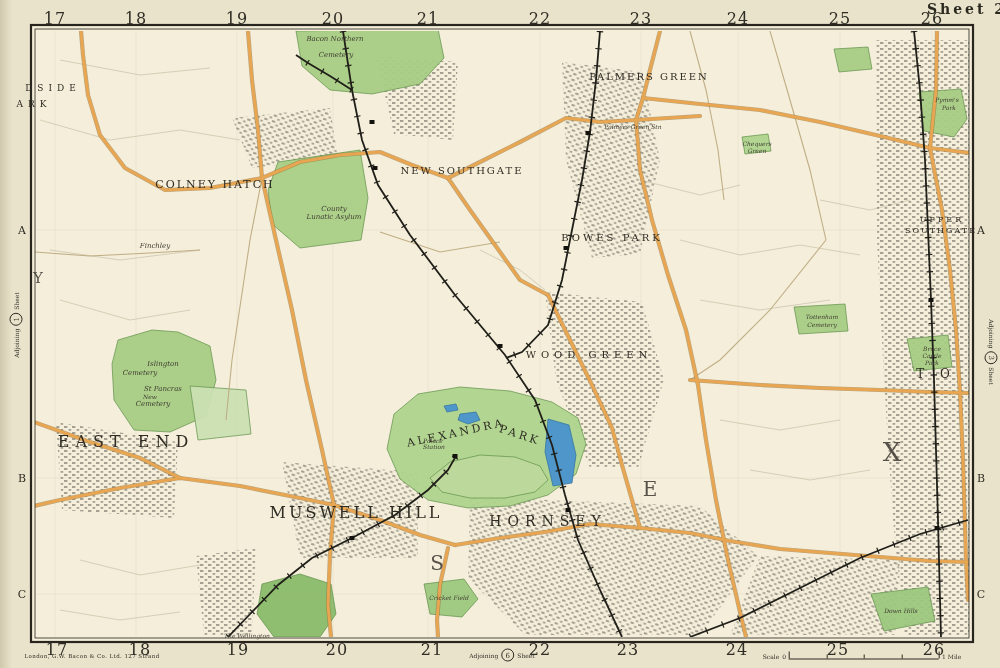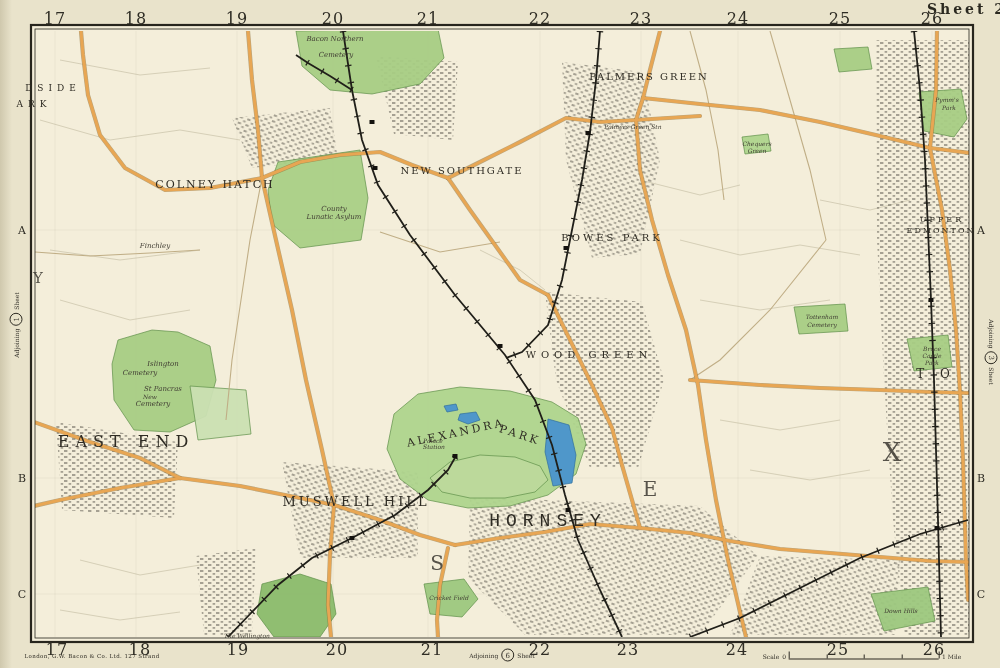--- a/index.html
+++ b/index.html
@@ -167,25 +167,25 @@
   <div id="gutter"></div>
 
   <div id="sheet-title" class="lbl" style="left:967px;top:9px;">Sheet 2</div>
 
   <div id="labels">
       <div class="lbl" style="left: 215px; top: 184px; font-size: 11px; letter-spacing: 2px; transform: translate(-50%, -50%);">COLNEY HATCH</div>
       <div class="lbl" style="left: 436px; top: 171px; font-size: 10px; letter-spacing: 2px; transform: translate(-50%, -50%); margin-left: 26px;">NEW SOUTHGATE</div>
       <div class="lbl" style="left: 649px; top: 77px; font-size: 10px; letter-spacing: 2px; transform: translate(-50%, -50%);">PALMERS GREEN</div>
       <div class="lbl" style="left: 612px; top: 238px; font-size: 10px; letter-spacing: 3px; transform: translate(-50%, -50%);">BOWES PARK</div>
       <div class="lbl" style="left: 589px; top: 311px; font-size: 10px; letter-spacing: 5px; transform: translate(-50%, -50%); margin-top: 44px;">WOOD GREEN</div>
-      <div class="lbl" style="left: 356px; top: 501px; font-size: 13px; letter-spacing: 3px; transform: translate(-50%, -50%);">MUSWELL HILL</div>
-      <div class="lbl" style="left: 548px; top: 521px; font-size: 18px; letter-spacing: 6px; transform: translate(-50%, -50%); font-family: Liberation Mono, monospace;">HORNSEY</div>
+      <div class="lbl" style="left: 356px; top: 513px; font-size: 16px; letter-spacing: 3px; transform: translate(-50%, -50%);">MUSWELL HILL</div>
+      <div class="lbl" style="left: 548px; top: 521px; font-size: 14px; letter-spacing: 6px; transform: translate(-50%, -50%);">HORNSEY</div>
       <div class="lbl" style="left: 126px; top: 442px; font-size: 16px; letter-spacing: 6px; transform: translate(-50%, -50%);">EAST END</div>
       <div class="lbl" style="left: 942px; top: 220px; font-size: 8px; letter-spacing: 3px; transform: translate(-50%, -50%);">UPPER</div>
-      <div class="lbl" style="left: 941px; top: 231px; font-size: 8px; letter-spacing: 2px; transform: translate(-50%, -50%);">EDMONTON</div>
+      <div class="lbl" style="left: 941px; top: 231px; font-size: 8px; letter-spacing: 2px; transform: translate(-50%, -50%);">SOUTHGATE</div>
       <div class="lbl" style="left: 456px; top: 433px; font-size: 11px; letter-spacing: 3px; transform: translate(-50%, -50%) rotate(-12deg);">ALEXANDRA</div>
       <div class="lbl" style="left: 520px; top: 435px; font-size: 11px; letter-spacing: 3px; transform: translate(-50%, -50%) rotate(18deg);">PARK</div>
       <div class="lbl" style="left: 936px; top: 374px; font-size: 12px; letter-spacing: 6px; transform: translate(-50%, -50%);">T O</div>
       <div class="lbl big" style="left: 38px; top: 278px; font-size: 15px; transform: translate(-50%, -50%);">Y</div>
       <div class="lbl big" style="left: 437px; top: 563px; font-size: 20px; transform: translate(-50%, -50%);">S</div>
       <div class="lbl big" style="left: 650px; top: 489px; font-size: 20px; transform: translate(-50%, -50%);">E</div>
       <div class="lbl big" style="left: 892px; top: 452px; font-size: 26px; transform: translate(-50%, -50%);">X</div>
       <div class="lbl" style="left: 53px; top: 88px; font-size: 9px; letter-spacing: 5px; transform: translate(-50%, -50%);">DSIDE</div>
       <div class="lbl" style="left: 34px; top: 104px; font-size: 9px; letter-spacing: 5px; transform: translate(-50%, -50%);">ARK</div>
       <div class="lbl i" style="left: 335px; top: 39px; font-size: 7px; transform: translate(-50%, -50%);">Bacon Northern</div>

